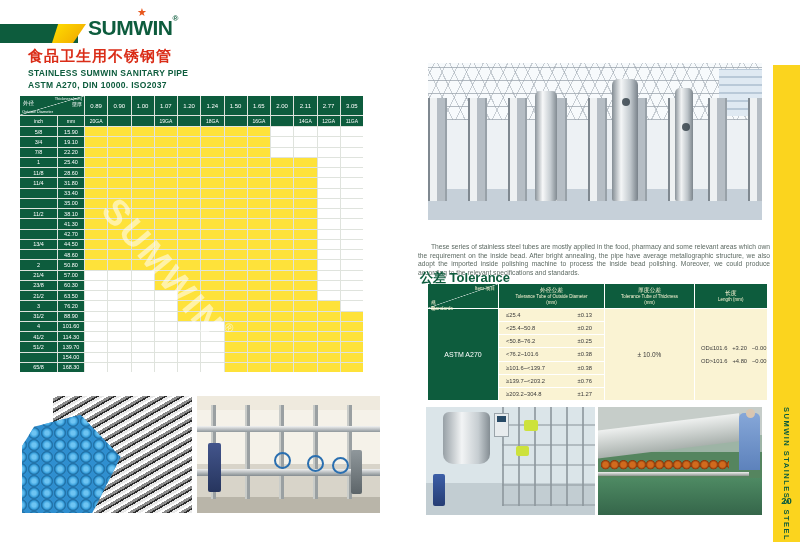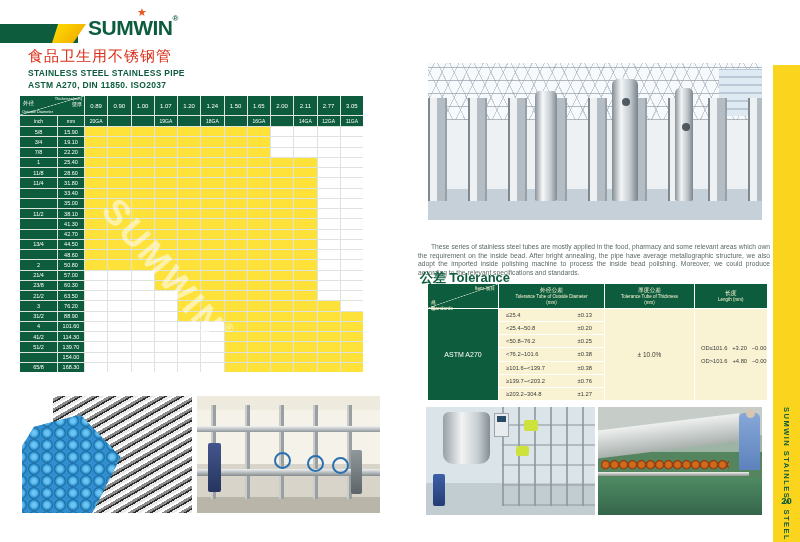--- a/index.html
+++ b/index.html
@@ -10,21 +10,21 @@
   .logo-bar{position:absolute;left:0;top:24px;width:78px;height:19px;background:#0d5c3d;}
   .logo-wedge{position:absolute;left:52px;top:24px;width:34px;height:19px;
     background:linear-gradient(135deg,#ffe000,#f0a300);
     clip-path:polygon(18% 0,100% 0,62% 100%,0 100%);}
   .logo-text{position:absolute;left:88px;top:14px;font-size:21px;font-weight:bold;
     color:#0d5c3d;letter-spacing:-0.5px;}
   .logo-reg{font-size:8px;vertical-align:14px;letter-spacing:0;}
   .logo-star{position:absolute;left:137px;top:6px;font-size:11px;color:#e8571d;}
 
   
-  .title-cn{position:absolute;left:28px;top:47px;font-size:15px;font-weight:normal;color:#da2d18;letter-spacing:1px;}
+  .title-cn{position:absolute;left:28px;top:47px;font-size:15px;font-weight:bold;color:#da2d18;letter-spacing:1px;}
   .sub-en{position:absolute;left:28px;top:68px;font-size:8.5px;font-weight:bold;color:#0d5c3d;letter-spacing:.3px;}
   .sub-std{position:absolute;left:28px;top:80px;font-size:8.5px;font-weight:bold;color:#0d5c3d;letter-spacing:.3px;}
 
   
   #size-table{position:absolute;left:20px;top:96px;width:343px;height:276px;
     display:grid;grid-template-columns:37px 26px repeat(12,1fr);
     grid-template-rows:19px 10px repeat(24,1fr);gap:1px;background:#dfe3dd;}
   #size-table .c{display:flex;align-items:center;justify-content:center;overflow:hidden;}
   #size-table .g{background:#0d5c3d;color:#ffffff;}
   #size-table .w{background:#ffffff;}
@@ -151,22 +151,22 @@
 <body>
 
 <div id="page">
 
   <div class="logo-bar"></div>
   <div class="logo-wedge"></div>
   <div class="logo-text"><span>SUMWIN</span><span class="logo-reg">®</span></div>
   <div class="logo-star">★</div>
 
   <div class="title-cn">食品卫生用不锈钢管</div>
-  <div class="sub-en">STAINLESS STEEL STAINLESS PIPE</div>
-  <div class="sub-std">ASTM A270, DIN 11850.  ISO2037</div>
+  <div class="sub-en">STAINLESS SUMWIN SANITARY PIPE</div>
+  <div class="sub-std">ASTM A270, DIN 10000.  ISO2037</div>
 
   <div id="size-table">
       <div class="corner">
         <span class="tr1">Thickness(mm)</span>
         <span class="tr2">壁厚</span>
         <span class="bl1">外径</span>
         <span class="bl2">Outside Diameter</span>
       </div>
       <div class="c g th">0.89</div>
       <div class="c g th">0.90</div>

